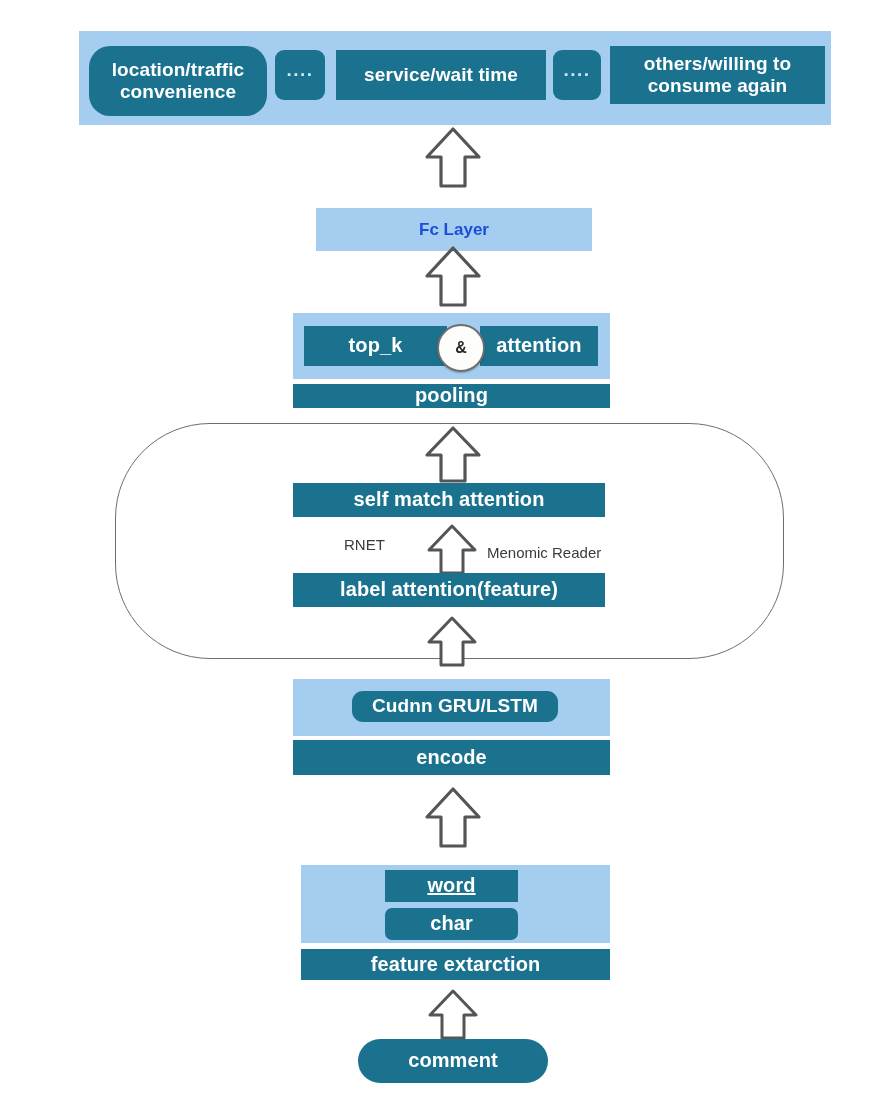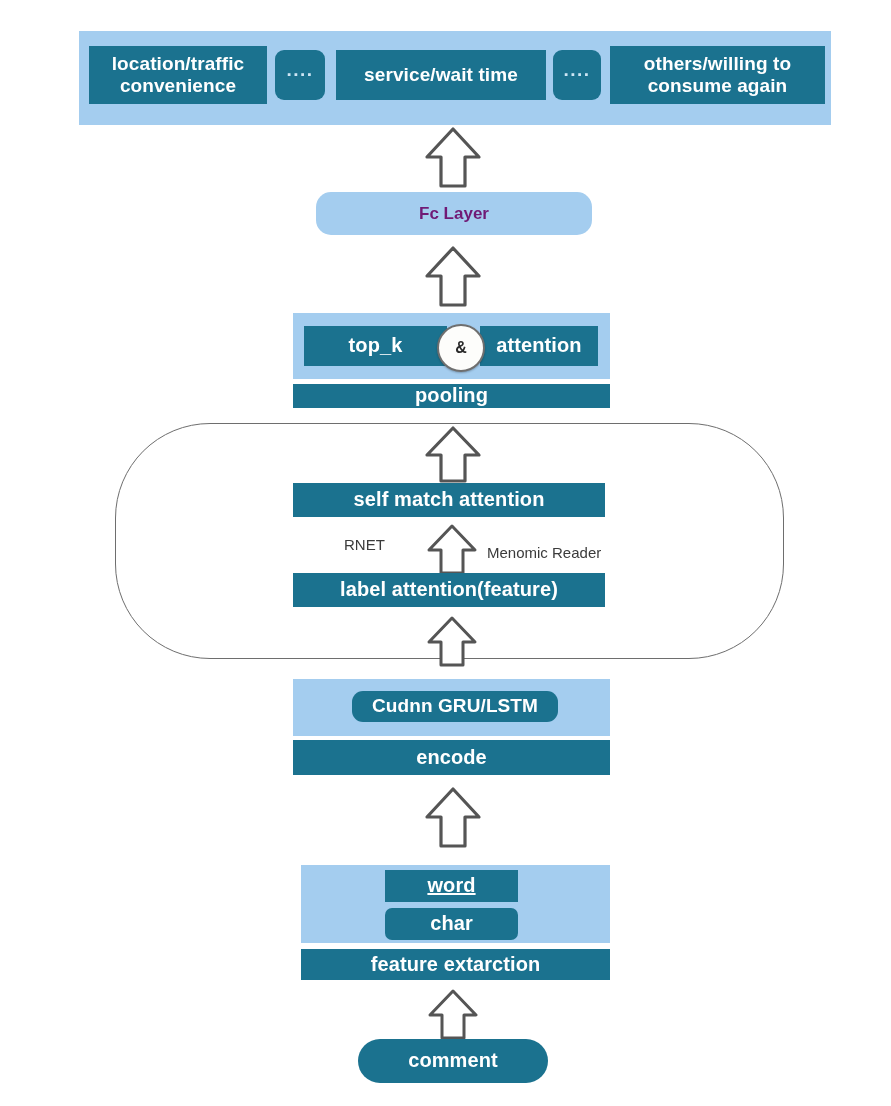--- a/index.html
+++ b/index.html
@@ -51,41 +51,41 @@
   .arrow{position:absolute;}
   .arrow svg{display:block;}
 </style>
 </head>
 <body>
 
 <div class="stage">
 
   <div class="abs band" style="left:79px;top:31px;width:752px;height:94px;"></div>
 
-  <div class="abs bar" style="left:89px;top:46px;width:178px;height:58px;white-space:pre-line;font-size:19px;">location/traffic
+  <div class="abs bar" style="left:89px;top:46px;width:178px;height:70px;white-space:pre-line;font-size:19px;border-radius:21px;">location/traffic
 convenience</div>
 
   <div class="abs dots" style="left:275px;top:50px;width:50px;height:50px;">....</div>
 
   <div class="abs bar" style="left:336px;top:50px;width:210px;height:50px;font-size:19px;">service/wait time</div>
 
   <div class="abs dots" style="left:553px;top:50px;width:48px;height:50px;">....</div>
 
   <div class="abs bar" style="left:610px;top:46px;width:215px;height:58px;white-space:pre-line;font-size:19px;">others/willing to
 consume again</div>
 
   <div class="arrow" style="left:424px;top:126px;width:58px;height:62px;">
     <svg width="58" height="62" viewBox="0 0 58 62">
       <path d="M29 3 L55 31 L41 31 L41 60 L17 60 L17 31 L3 31 Z" fill="#ffffff" stroke="#555555" stroke-width="3.2" stroke-linejoin="round"></path>
     </svg>
   </div>
 
-  <div class="abs band" style="left:316px;top:192px;width:276px;height:43px;
+  <div class="abs band" style="left:316px;top:208px;width:276px;height:43px;
               display:flex;align-items:center;justify-content:center;
-              color:#701a75;font-size:17px;font-weight:600;border-radius:15px;">Fc Layer</div>
+              color:#1d4ed8;font-size:17px;font-weight:600;">Fc Layer</div>
 
   <div class="arrow" style="left:424px;top:245px;width:58px;height:62px;">
     <svg width="58" height="62" viewBox="0 0 58 62">
       <path d="M29 3 L55 31 L41 31 L41 60 L17 60 L17 31 L3 31 Z" fill="#ffffff" stroke="#555555" stroke-width="3.2" stroke-linejoin="round"></path>
     </svg>
   </div>
 
   <div class="abs band" style="left:293px;top:313px;width:317px;height:66px;"></div>
 
   <div class="abs bar" style="left:304px;top:326px;width:143px;height:40px;">top_k</div>

